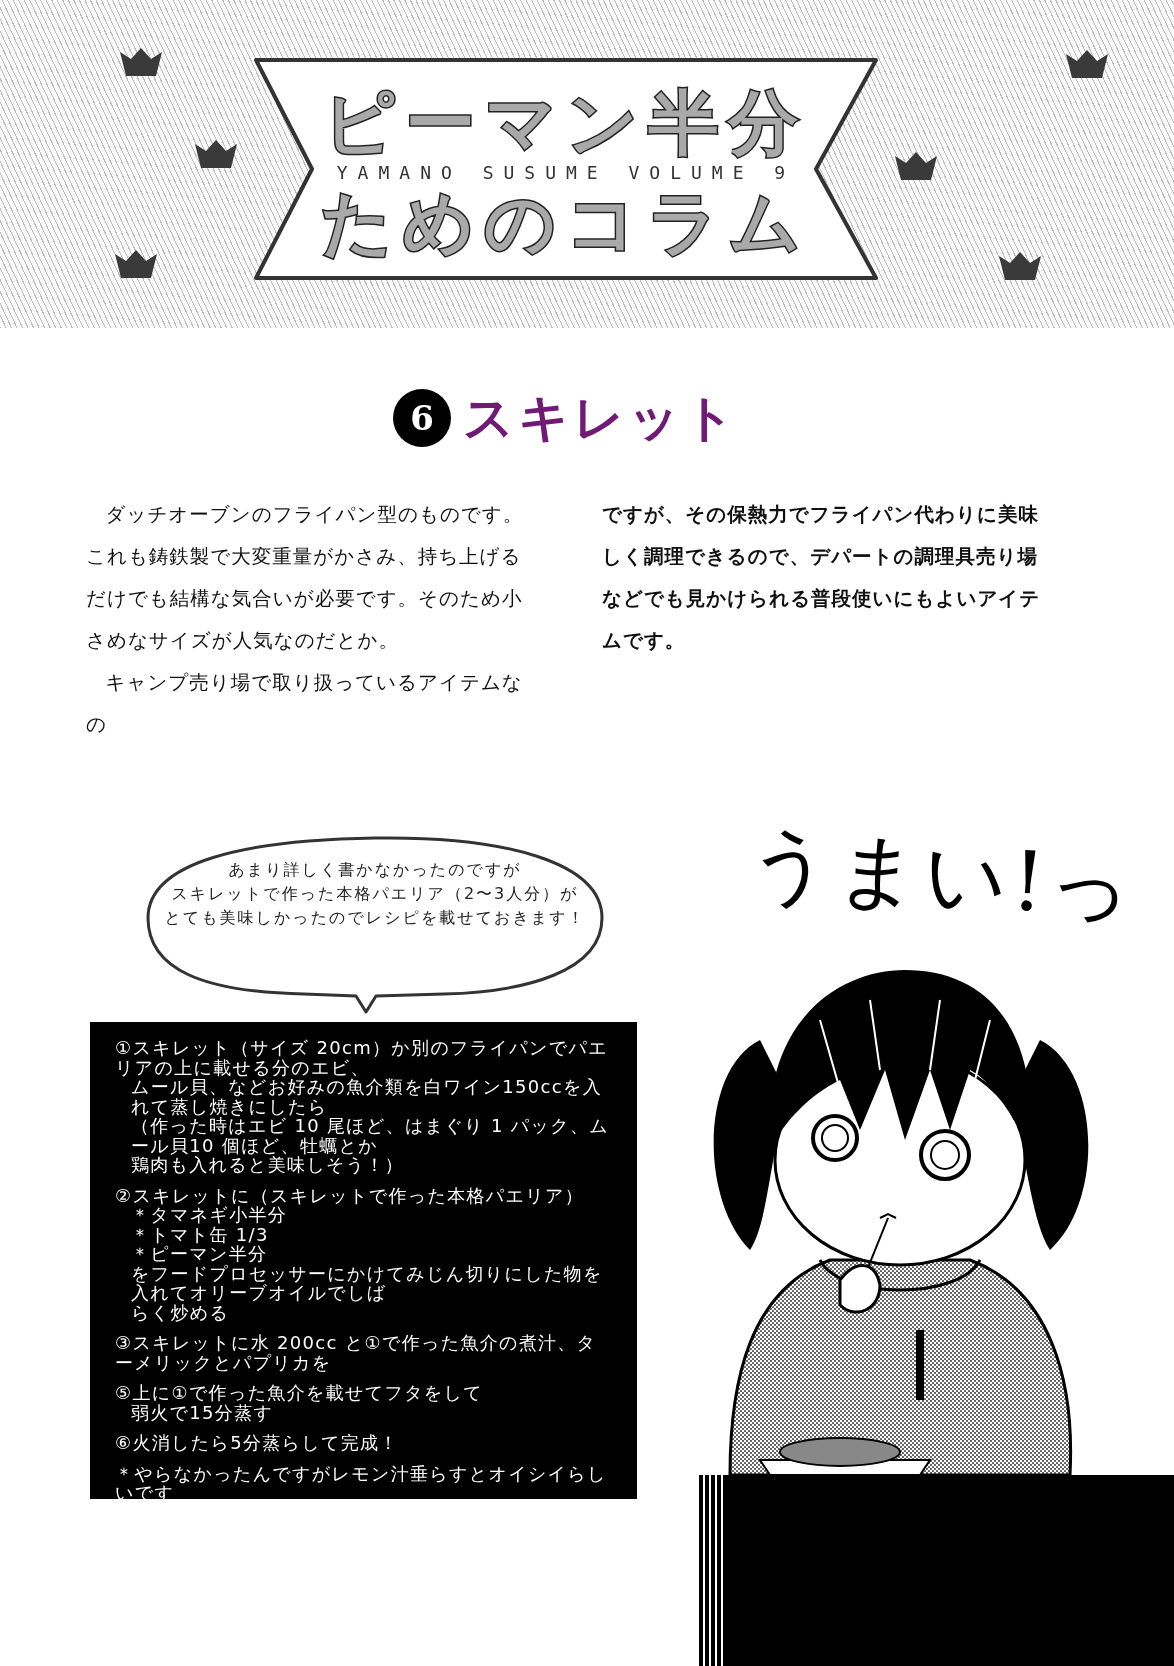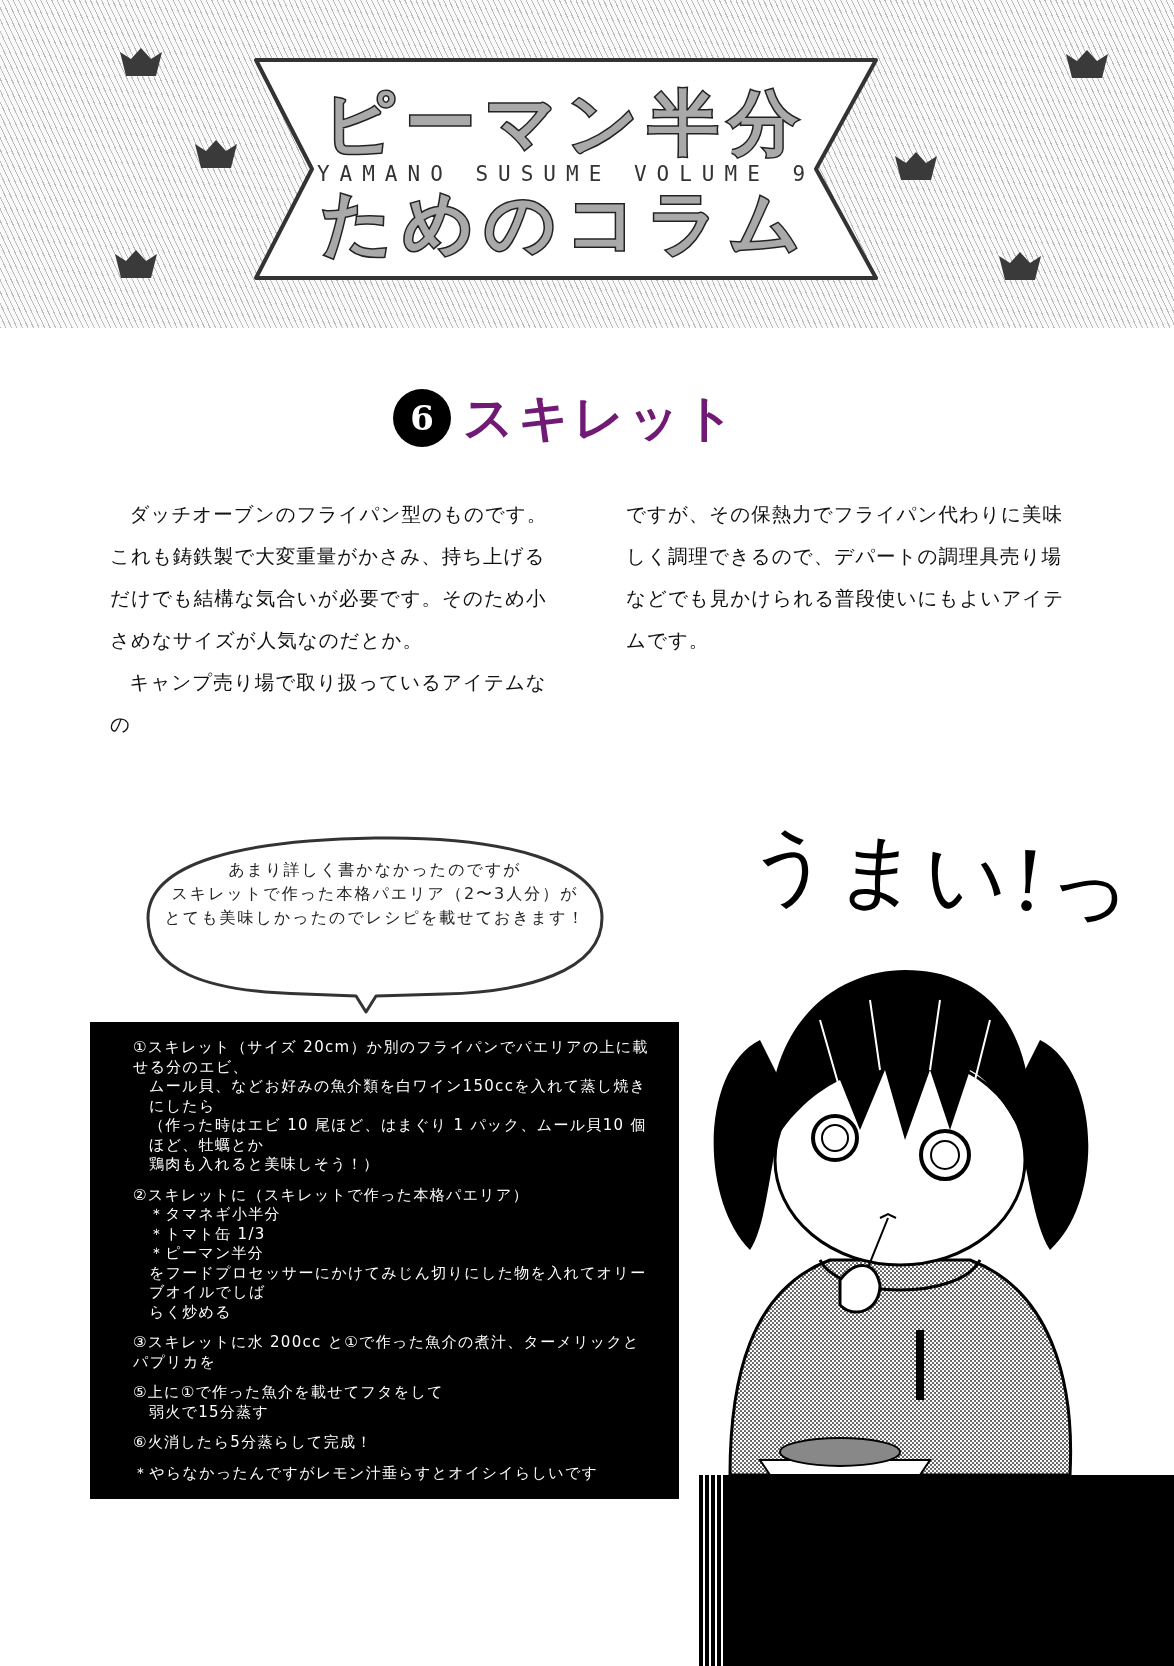--- a/index.html
+++ b/index.html
@@ -20,50 +20,50 @@
     .banner-line {
       position:absolute; left:0; width:100%; text-align:center;
       font-weight:bold; color:#a9a9a9; letter-spacing:10px;
       -webkit-text-stroke:3px #222; paint-order:stroke fill;
       font-family:"DejaVu Sans", sans-serif;
     }
     .banner-line.l1 { top:28px; font-size:70px; line-height:78px; }
     .banner-line.l3 { top:128px; font-size:70px; line-height:78px; }
     .banner-sub {
       position:absolute; left:0; top:106px; width:100%; text-align:center;
-      font-family:"DejaVu Sans Mono", monospace; font-size:21px; letter-spacing:10px; color:#333;
+      font-family:"DejaVu Sans Mono", monospace; font-size:18px; letter-spacing:10px; color:#333;
     }
     .section-title {
       position:absolute; left:393px; top:378px; height:80px;
       display:flex; align-items:center; gap:12px;
     }
     .num-badge {
       width:58px; height:58px; border-radius:50%; background:#000; color:#fff;
       display:flex; align-items:center; justify-content:center;
       font-family:"DejaVu Serif", serif; font-weight:bold; font-size:34px;
     }
     .title-text { font-size:50px; font-weight:bold; color:#701a75; letter-spacing:4px; }
     .col {
       position:absolute; top:494px; width:440px;
-      font-size:19.5px; line-height:42px; color:#111; letter-spacing:1px;margin-left:24px;
+      font-size:19.5px; line-height:42px; color:#111; letter-spacing:1px;
     }
     .col p { margin:0; }
     .col .indent { text-indent:1em; }
     .col-left { left:86px; }
-    .col-right { left:602px; }
+    .col-right { left:602px;font-weight:bold; }
     .bubble { position:absolute; left:144px; top:832px; width:462px; height:190px; }
     .bubble svg { position:absolute; left:0; top:0; width:100%; height:100%; }
     .bubble-text {
       position:absolute; left:0; top:26px; width:100%; text-align:center;
       font-size:16px; line-height:24px; color:#222; letter-spacing:2px;
     }
     .recipe {
-      position:absolute; left:90px; top:1022px; width:589px; height:477px;
-      background:#000; color:#fff; box-sizing:border-box; padding:16px 24px 0 43px;
-      font-size:15px; line-height:19.5px; letter-spacing:1.3px;
+      position:absolute; left:90px; top:1022px; width:547px; height:477px;
+      background:#000; color:#fff; box-sizing:border-box; padding:16px 24px 0 25px;
+      font-size:18px; line-height:19.5px; letter-spacing:1.3px;
     }
     .step { margin:0 0 11px 0; }
     .step .line { display:block; }
     .step .sub { display:block; padding-left:16px; }
     .exclaim {
       position:absolute; left:748px; top:822px; font-size:82px; color:#000;
       font-family:"DejaVu Serif", serif; letter-spacing:4px; transform:rotate(4deg);
     }
     .character { position:absolute; left:690px; top:960px; width:420px; height:515px; }
     .character svg { width:100%; height:100%; display:block; }

